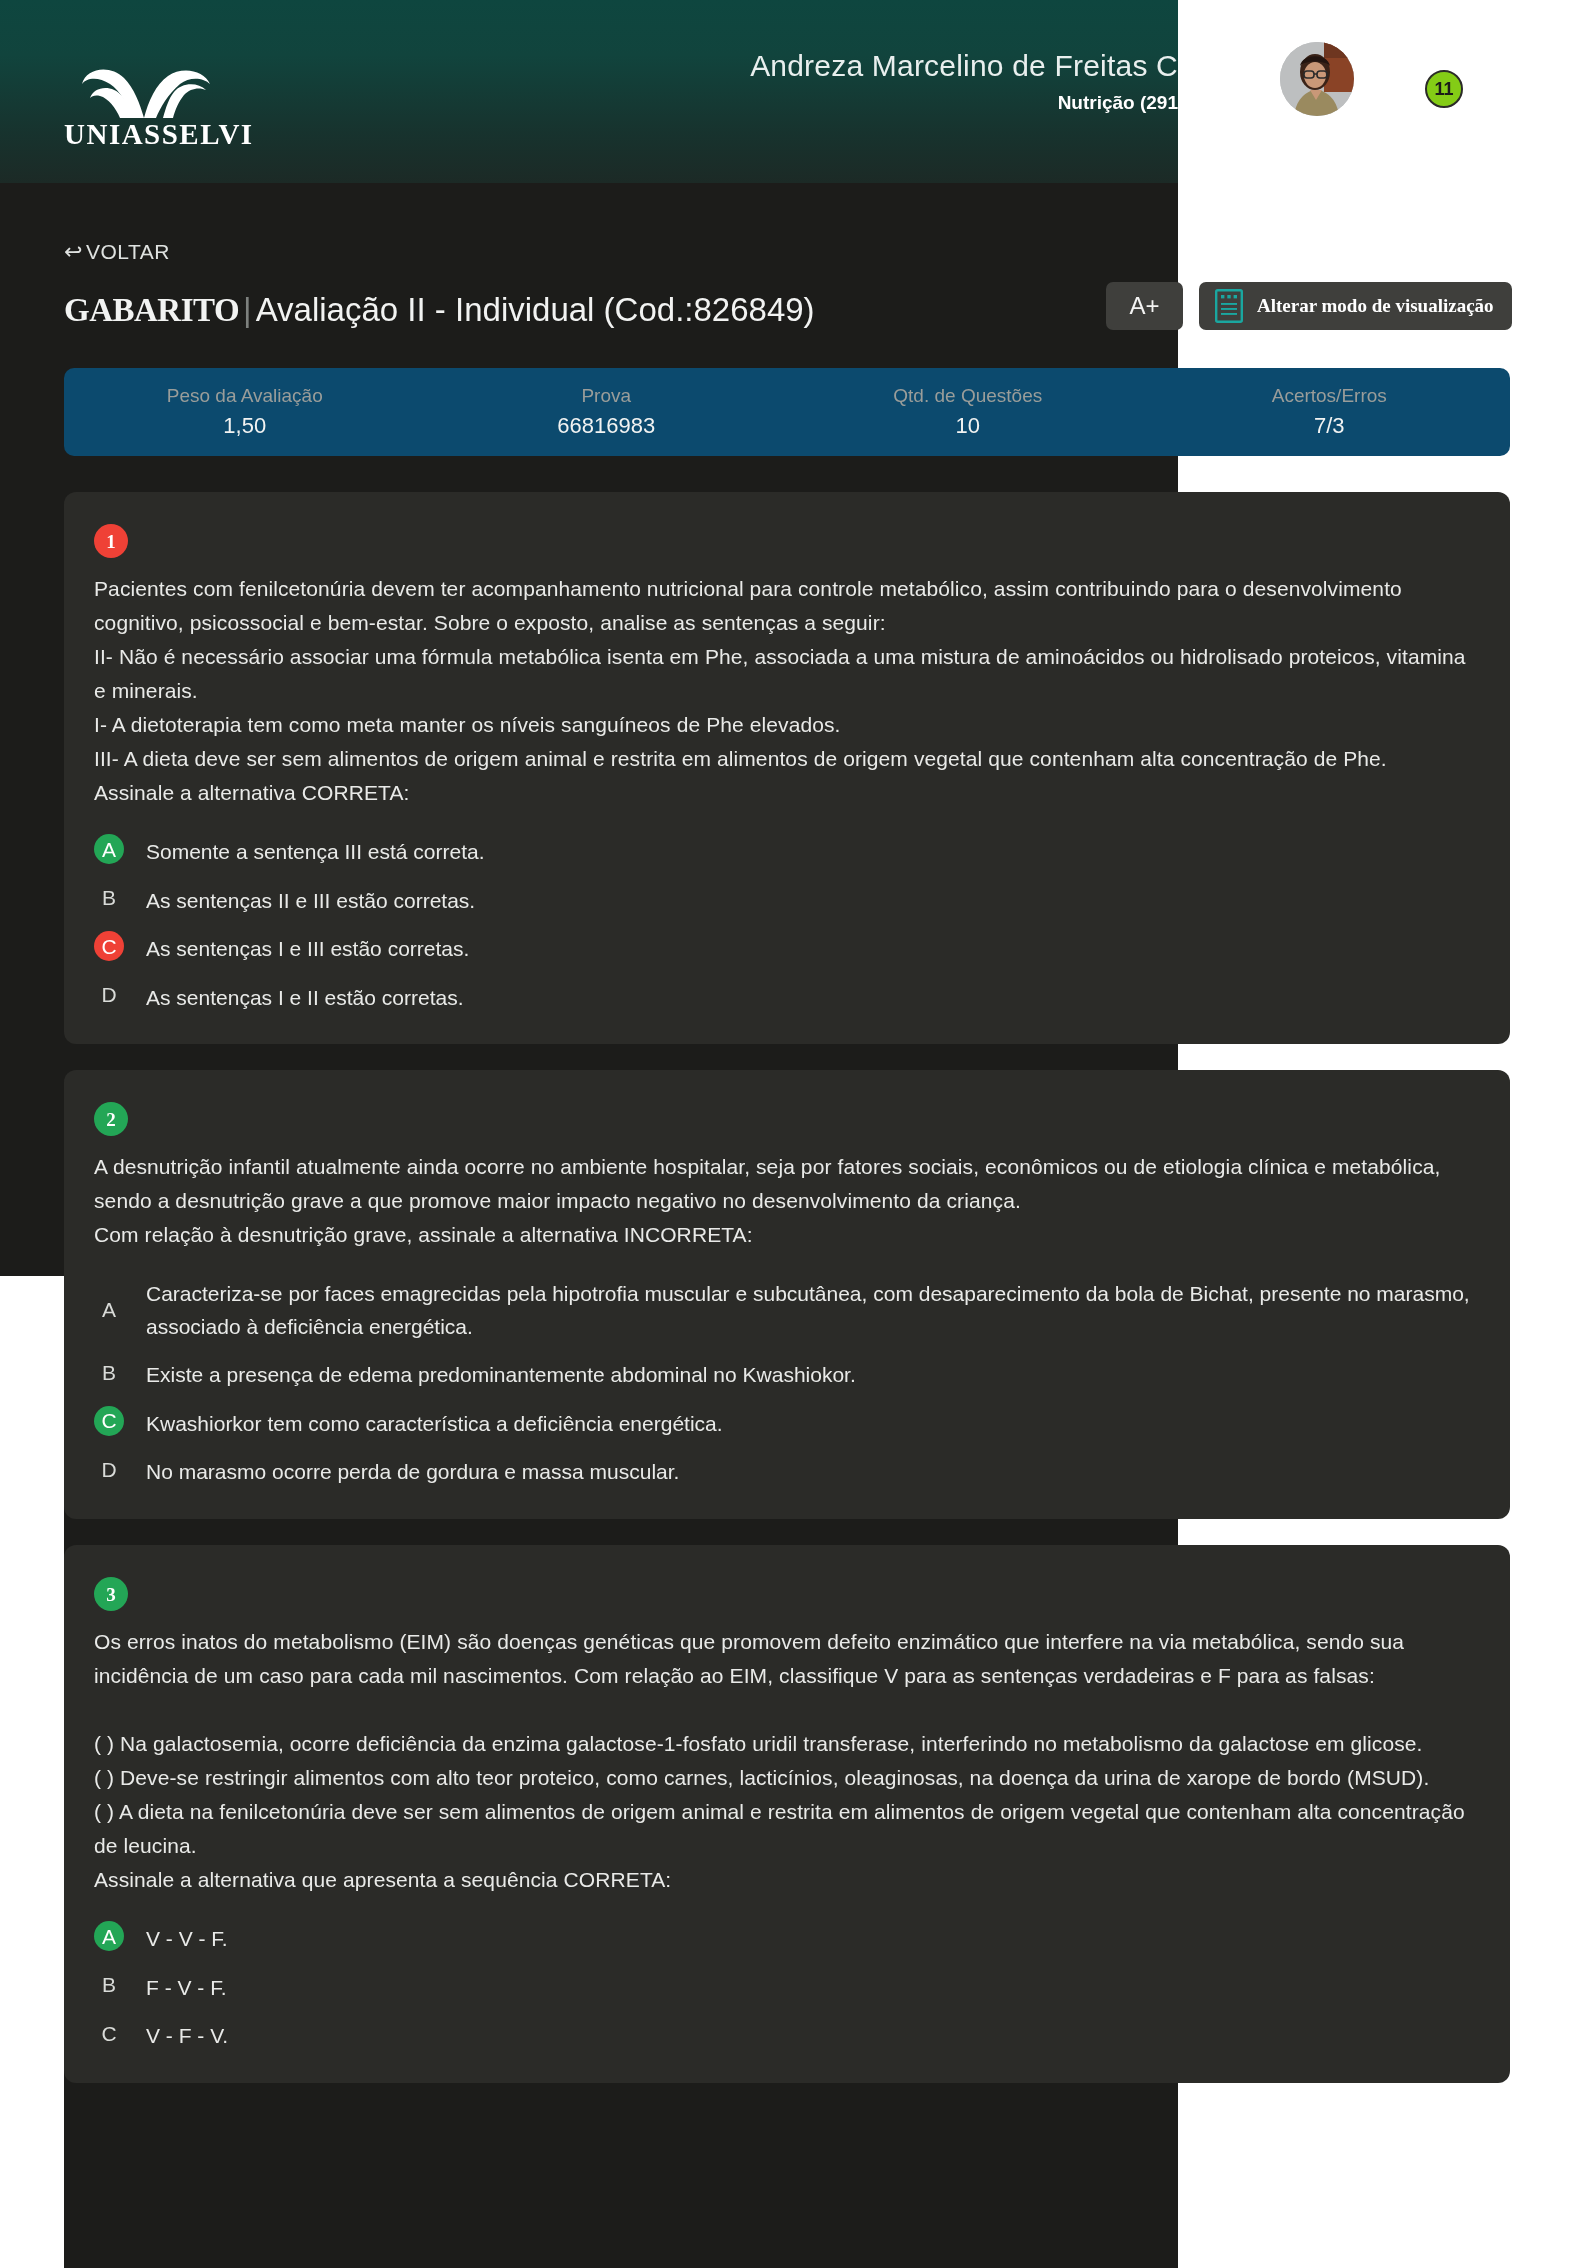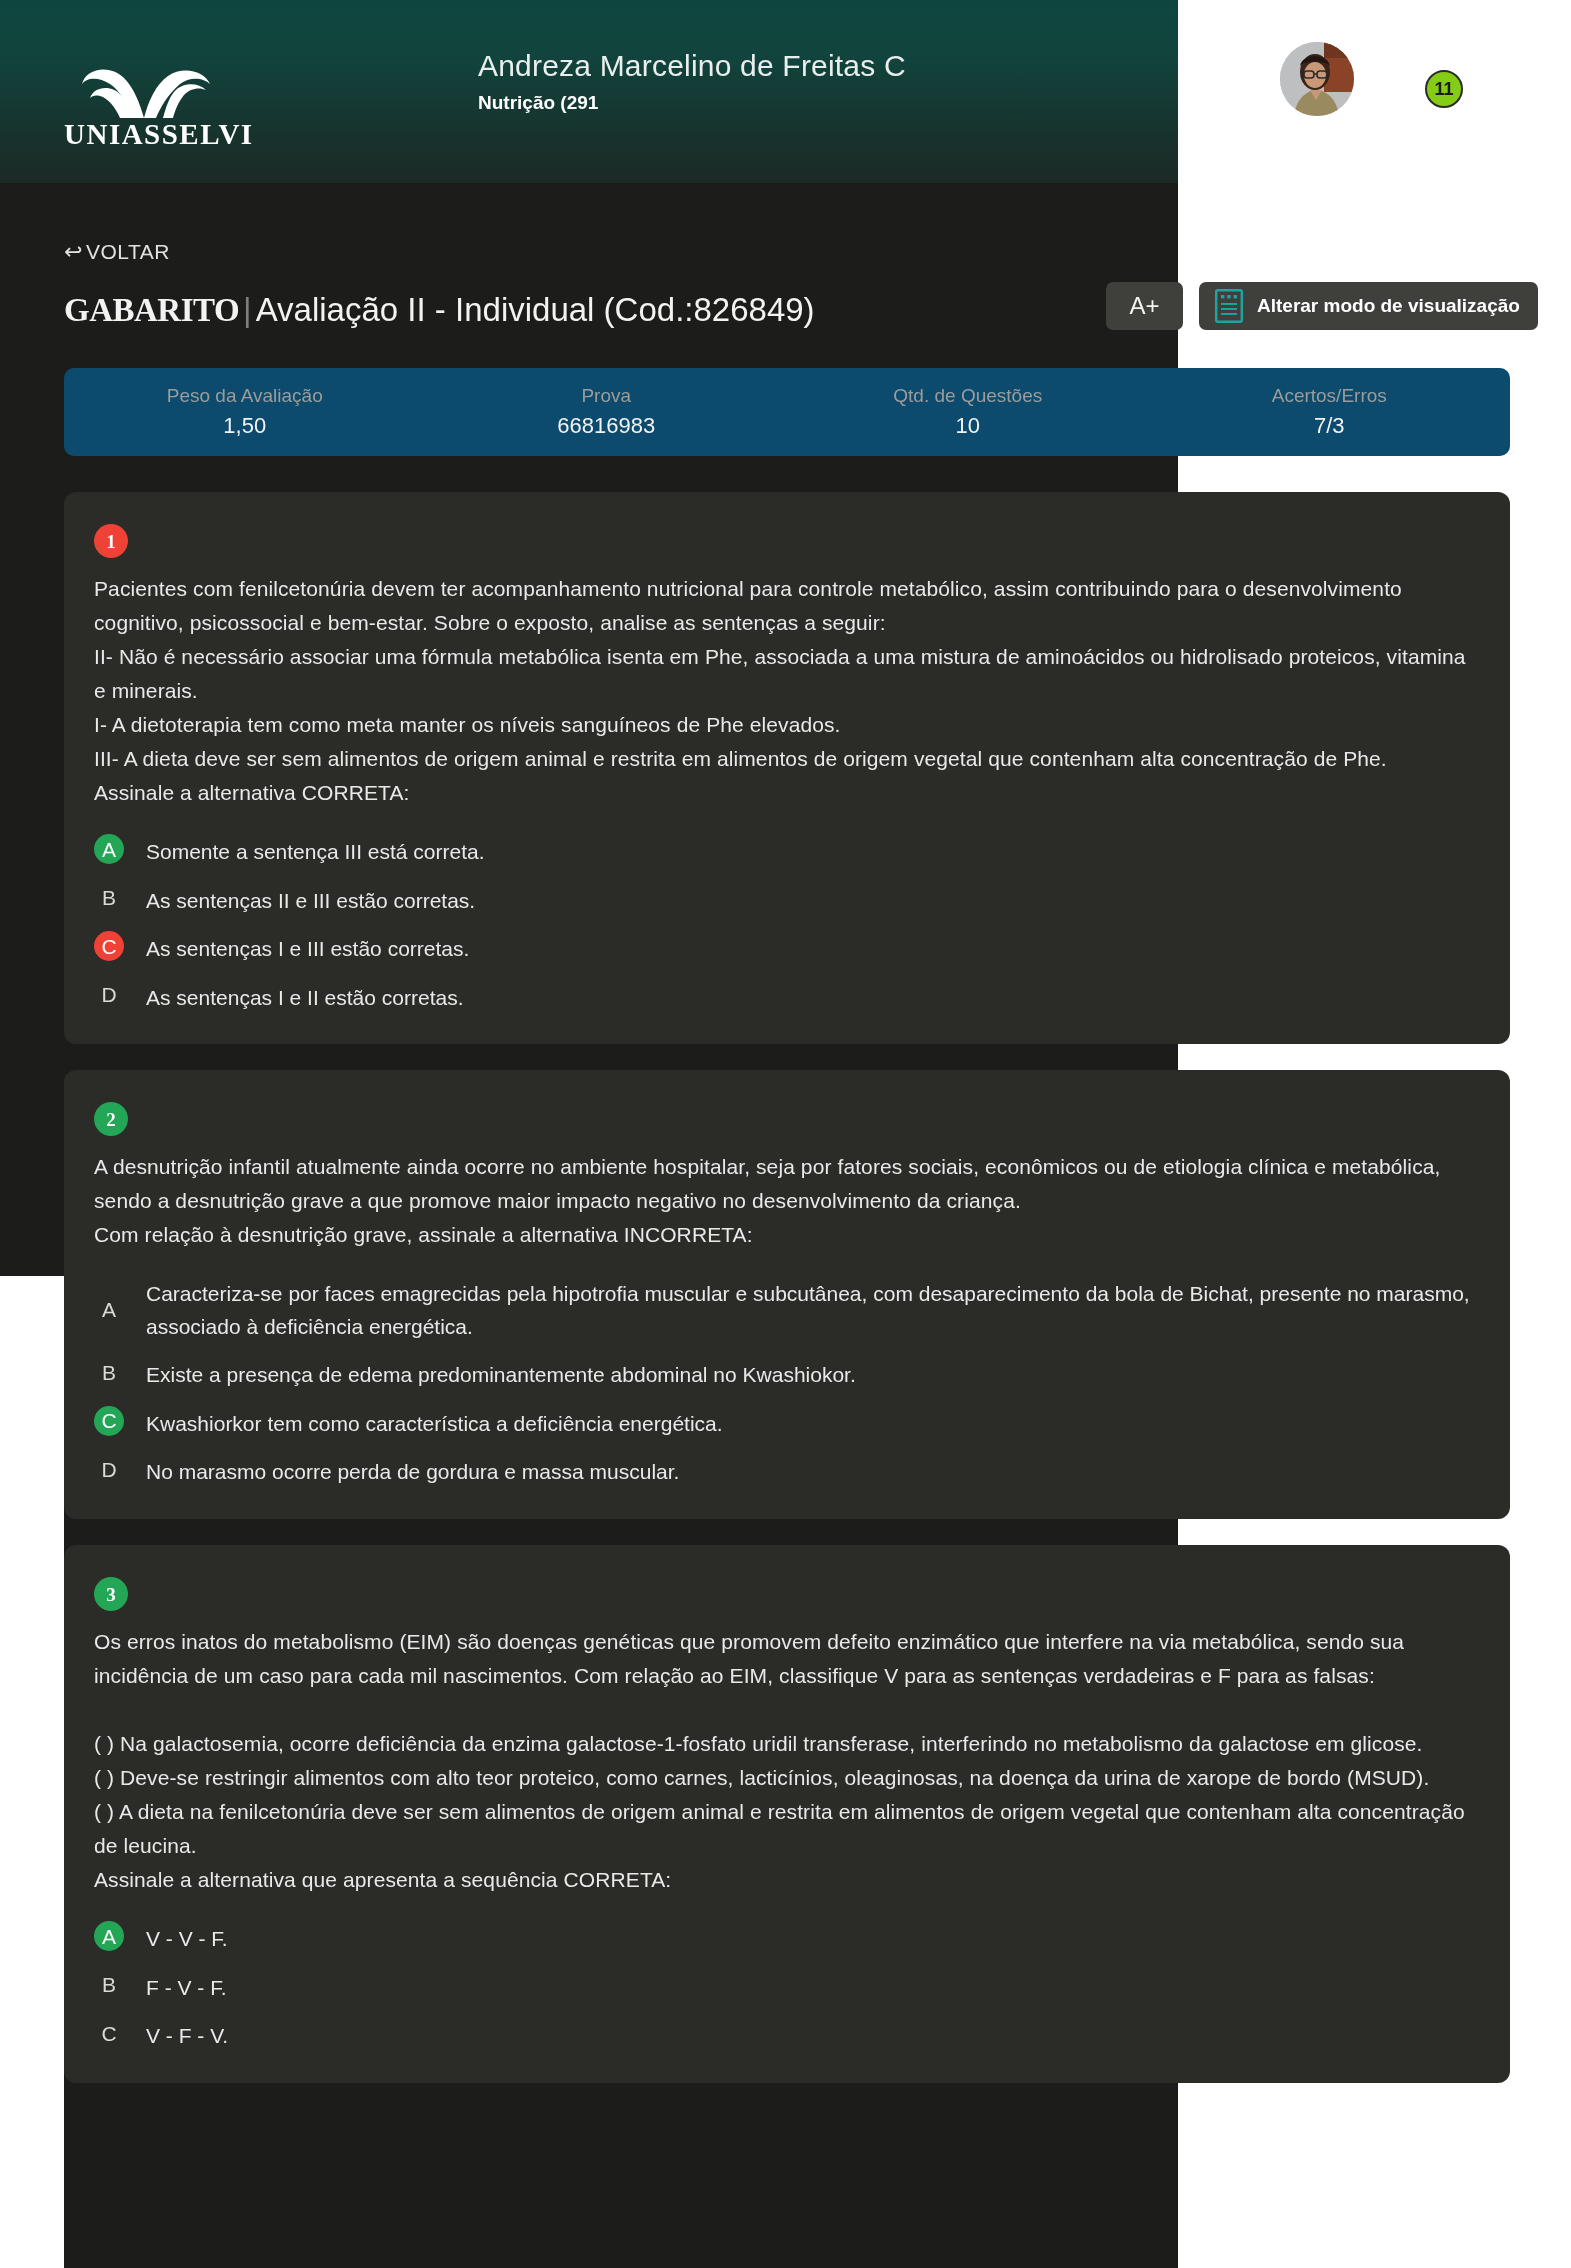--- a/index.html
+++ b/index.html
@@ -62,21 +62,21 @@
     letter-spacing: 1.5px;
     line-height: 1;
     margin-top: 2px;
     color: #ffffff;
   }
 
   .user-block {
     position: absolute;
     right: 0; top: 48px;
     width: 700px;
-    text-align: left;
+    text-align: right;
     padding-right: 0;
   }
   .user-name {
     font-size: 30px;
     font-weight: 300;
     color: #e9efee;
     letter-spacing: .2px;
     line-height: 1.2;
     white-space: nowrap;
   }
@@ -174,20 +174,21 @@
     display: flex;
     align-items: center;
     gap: 14px;
     padding: 0 18px 0 16px;
     color: #ffffff;
     font-size: 19px;
     font-weight: bold;
     cursor: pointer;
     border: none;
     white-space: nowrap;
+    font-family: Liberation Serif, serif;
   }
   .doc-icon { width: 28px; height: 34px; display:block; }
 
   
   .info-bar {
     position: absolute;
     left: 64px; top: 368px;
     width: 1446px;
     height: 88px;
     background: #0c4a6e;

